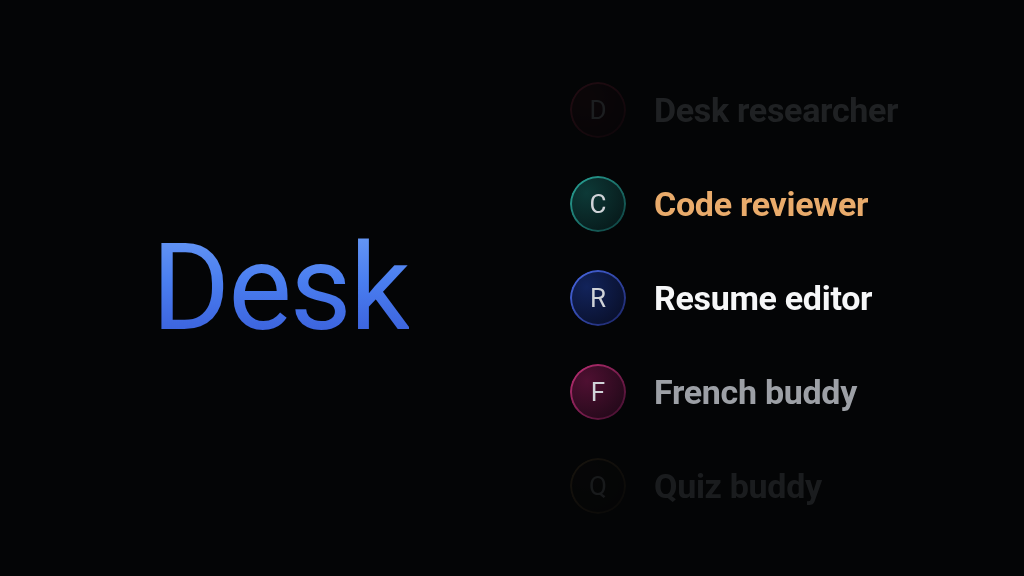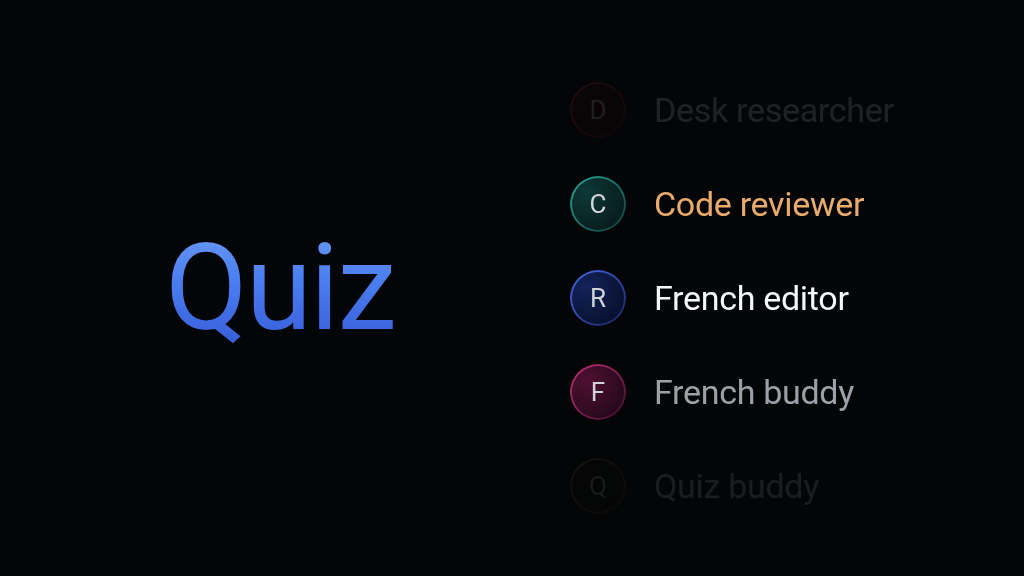--- a/index.html
+++ b/index.html
@@ -78,37 +78,37 @@
     .badge-c { background: radial-gradient(circle at 30% 30%, rgba(20,100,95,0.55), rgba(8,38,40,0.4)); }
     .badge-c::before { background: linear-gradient(135deg, #2aa89a, #0d3a3a); }
     .badge-r { background: radial-gradient(circle at 30% 30%, rgba(30,60,160,0.55), rgba(10,20,70,0.4)); }
     .badge-r::before { background: linear-gradient(135deg, #4a6ae8, #1a2260); }
     .badge-f { background: radial-gradient(circle at 30% 30%, rgba(140,25,85,0.55), rgba(55,10,40,0.4)); }
     .badge-f::before { background: linear-gradient(135deg, #c03075, #3a0d2a); }
     .badge-q { background: radial-gradient(circle at 30% 30%, rgba(60,45,35,0.3), rgba(25,20,15,0.2)); }
     .badge-q::before { background: linear-gradient(135deg, #8a6a3a, #2a2015); }
     .item-label {
       font-size: 34px;
-      font-weight: 400;
+      font-weight: 700;
       letter-spacing: -0.3px;
     }
     .dim-1 { opacity: 0.18; }
     .dim-2 { opacity: 0.15; }
     .opa-1 .item-label { color: #fdba74; opacity: 0.92; }
     .opa-2 .item-label { color: #f6f7f8; opacity: 1; }
     .opa-3 .item-label { color: #b8bcc2; opacity: 0.85; }
     .dim-1 .item-label, .dim-2 .item-label { color: #9aa0a6; }
     .dim-1 .badge, .dim-2 .badge { color: #8a8f96; }
   </style>
 </head>
 <body>
 
 <div class="container">
   <div class="title-section">
-    <div class="title">Quiz</div>
+    <div class="title">Desk</div>
   </div>
   <div class="list-section">
 
     <div class="list-item dim-1">
       <div class="badge badge-d">
         <span>D</span>
       </div>
       <span class="item-label">Desk researcher</span>
     </div>
 
@@ -116,21 +116,21 @@
       <div class="badge badge-c">
         <span>C</span>
       </div>
       <span class="item-label">Code reviewer</span>
     </div>
 
     <div class="list-item opa-2">
       <div class="badge badge-r">
         <span>R</span>
       </div>
-      <span class="item-label">French editor</span>
+      <span class="item-label">Resume editor</span>
     </div>
 
     <div class="list-item opa-3">
       <div class="badge badge-f">
         <span>F</span>
       </div>
       <span class="item-label">French buddy</span>
     </div>
 
     <div class="list-item dim-2">

